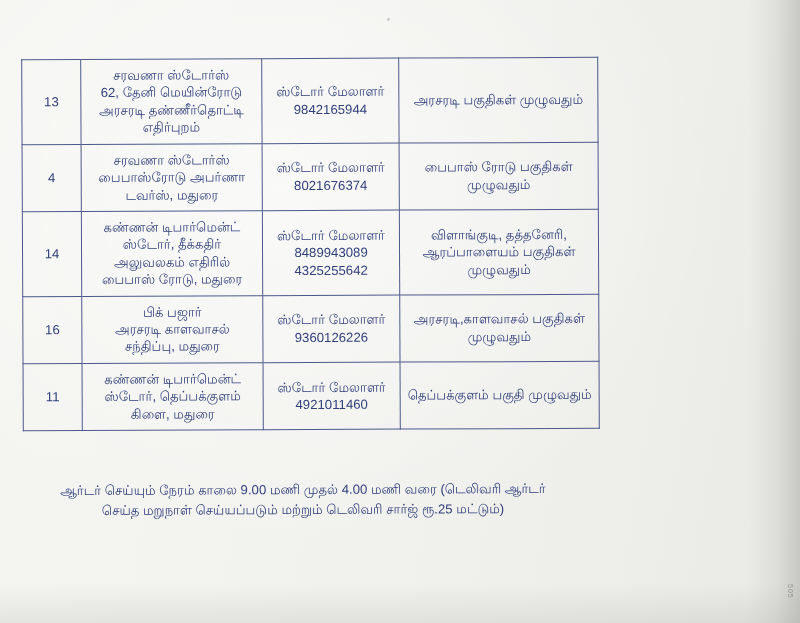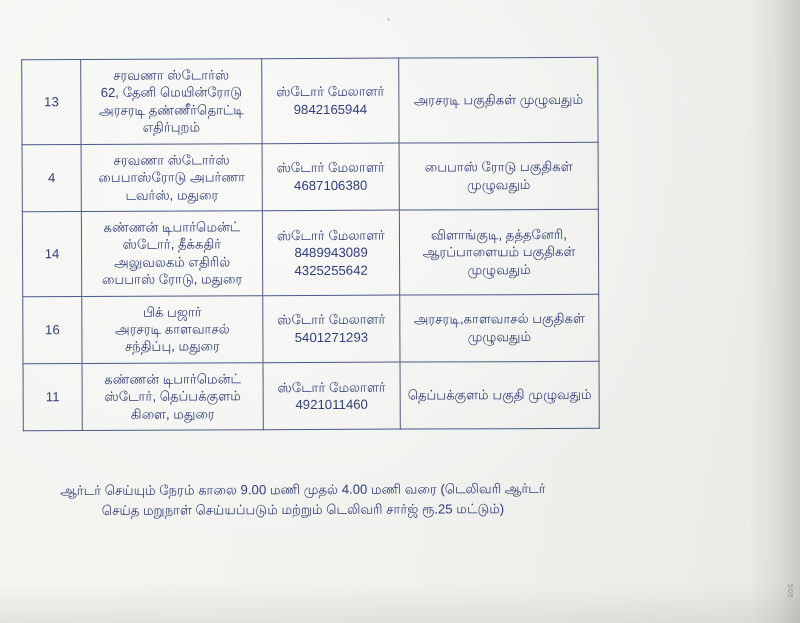--- a/index.html
+++ b/index.html
@@ -145,21 +145,21 @@
 
         <tr>
           <td class="col-no">4</td>
           <td class="col-name">
             <span class="line">சரவணா ஸ்டோர்ஸ்</span>
             <span class="line">பைபாஸ்ரோடு அபர்ணா</span>
             <span class="line">டவர்ஸ், மதுரை</span>
           </td>
           <td class="col-contact">
             <span class="line">ஸ்டோர் மேலாளர்</span>
-            <span class="line">4687106380</span>
+            <span class="line">8021676374</span>
           </td>
           <td class="col-area">
             <span class="line">பைபாஸ் ரோடு பகுதிகள்</span>
             <span class="line">முழுவதும்</span>
           </td>
         </tr>
 
         <tr>
           <td class="col-no">14</td>
           <td class="col-name">
@@ -182,21 +182,21 @@
 
         <tr>
           <td class="col-no">16</td>
           <td class="col-name">
             <span class="line">பிக் பஜார்</span>
             <span class="line">அரசரடி காளவாசல்</span>
             <span class="line">சந்திப்பு, மதுரை</span>
           </td>
           <td class="col-contact">
             <span class="line">ஸ்டோர் மேலாளர்</span>
-            <span class="line">5401271293</span>
+            <span class="line">9360126226</span>
           </td>
           <td class="col-area">
             <span class="line">அரசரடி,காளவாசல் பகுதிகள்</span>
             <span class="line">முழுவதும்</span>
           </td>
         </tr>
 
         <tr>
           <td class="col-no">11</td>
           <td class="col-name">

